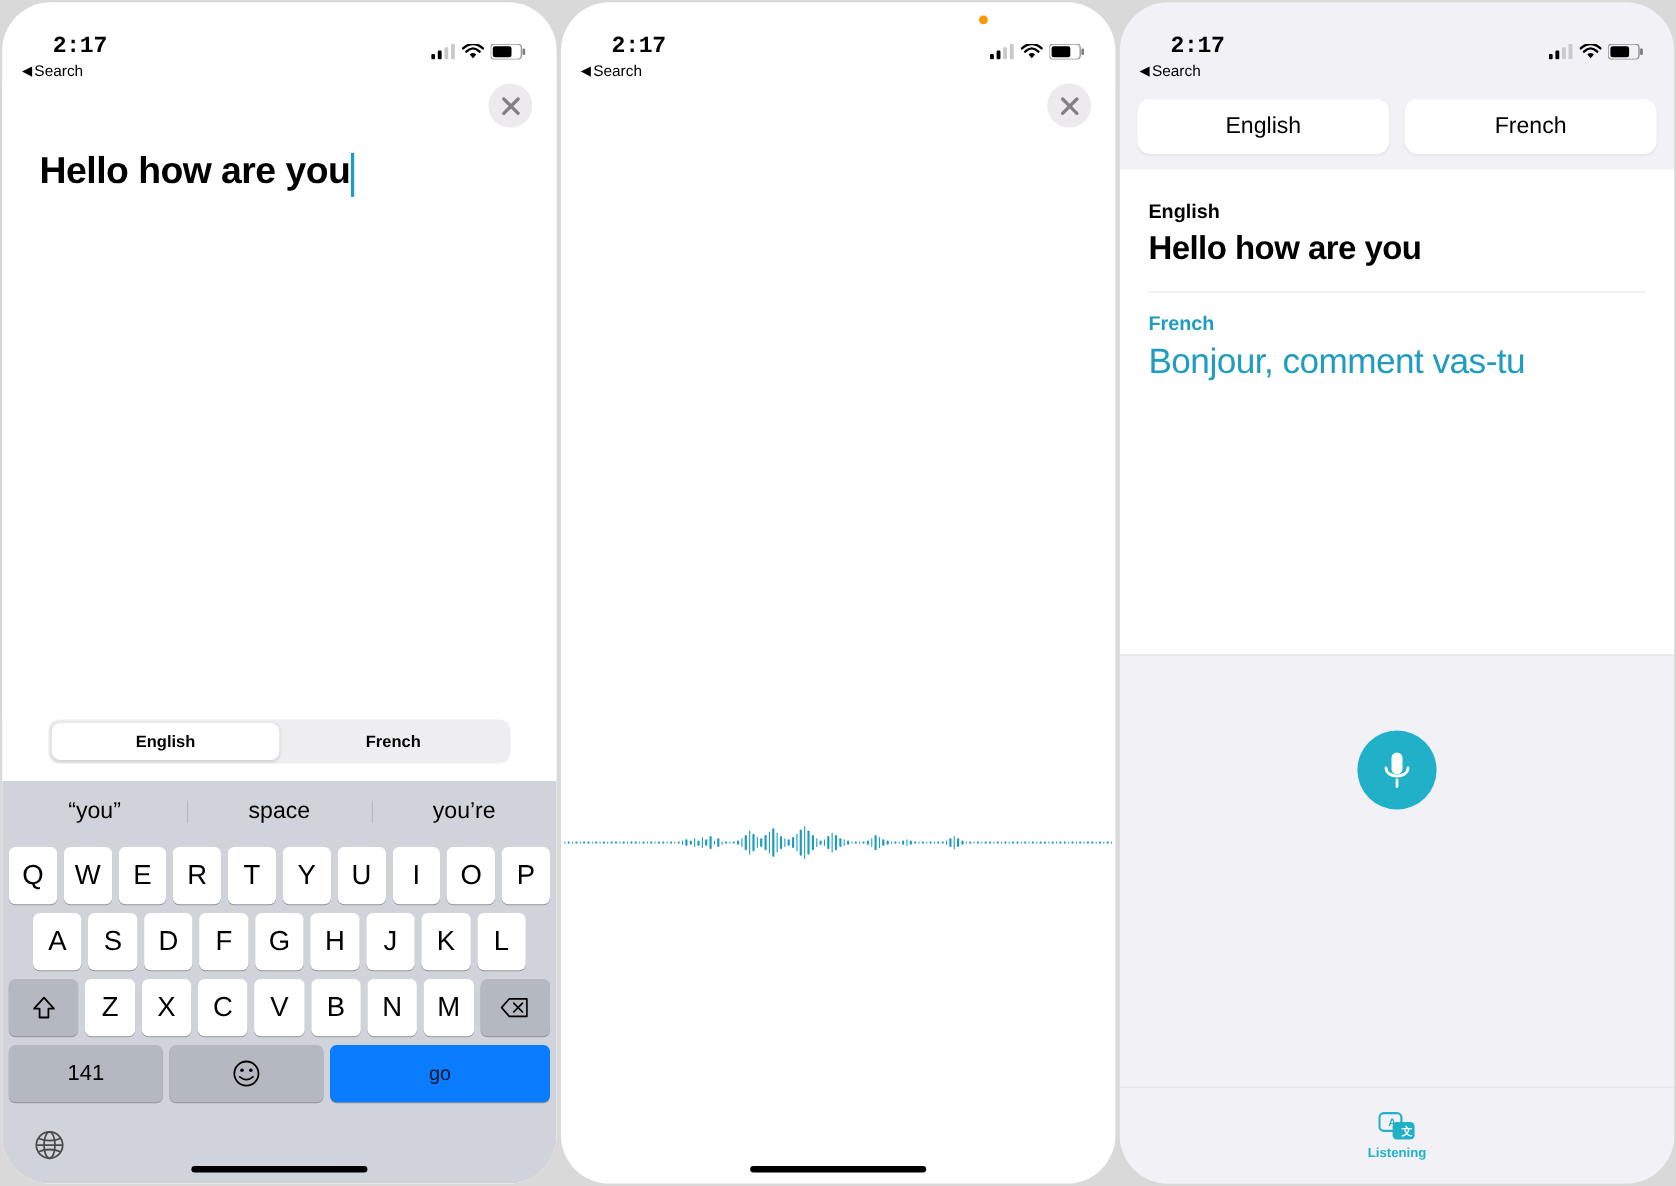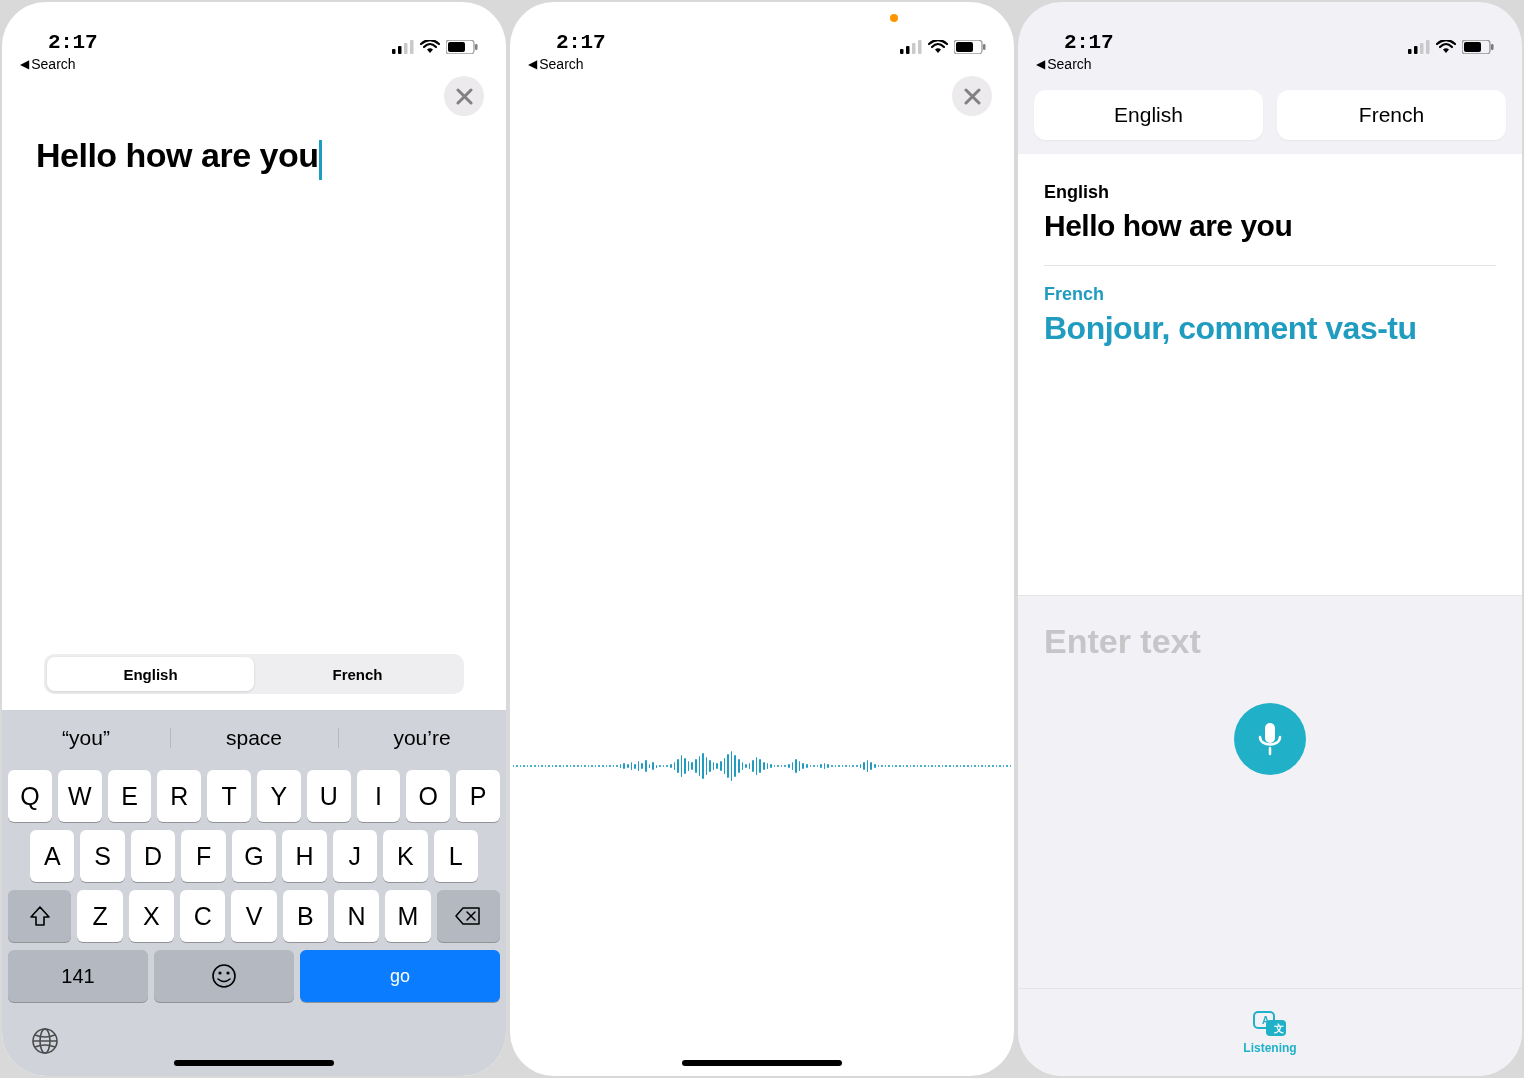--- a/index.html
+++ b/index.html
@@ -73,40 +73,40 @@
   .sugg + .sugg::before { content:""; position:absolute; left:0; top:10%; height:80%; width:1px; background:#b5b8be;}
   .krow { display:flex; gap:6px; padding:4px 6px; }
   .key {
     flex:1; height:52px; background:#fff; border-radius:6px;
     display:flex; align-items:center; justify-content:center;
     font-size:25px; box-shadow:0 1px 0 rgba(0,0,0,0.3);
   }
   .key.fn { background:#b3b8c1; font-size:20px; }
   .key.wide { flex:1.4; }
   .key.space { flex:5; font-size:18px;}
-  .key.go { flex:2; background:#0a7cff; color:#ffffff; font-size:18px;}
+  .key.go { flex:2; background:#0a7cff; color:#0f172a; font-size:18px;}
   .key.shift { flex:1.4; background:#b3b8c1;}
   .key.del { flex:1.4; background:#b3b8c1;}
   .krow.row2 { padding-left:28px; padding-right:28px;}
   .kbd-bottom { height:70px; display:flex; align-items:center; padding-left:28px;}
   .globe { font-size:28px; color:#4b4b4d;}
   .home-ind { position:absolute; bottom:10px; left:50%; transform:translateX(-50%); width:160px; height:6px; border-radius:3px; background:#000;}
   
   .waveform { position:absolute; left:0; right:0; bottom:280px; height:60px; display:flex; align-items:center; justify-content:center; gap:2px; padding:0 2px;}
   .wf-bar { width:2px; background:#1f9cc0; border-radius:1px;}
   .wf-dot { width:2px; height:2px; background:#1f9cc0; border-radius:50%;}
   
   .lang-pills { display:flex; gap:14px; padding:14px 16px; background:#f2f2f6;}
   .pill { flex:1; height:50px; background:#fff; border-radius:12px; display:flex; align-items:center; justify-content:center; font-size:21px; font-weight:500; box-shadow:0 1px 2px rgba(0,0,0,0.05);}
   .result-card { background:#fff; margin:0; padding:28px 26px; }
   .lbl-src { font-size:18px; font-weight:600; color:#000; margin-bottom:6px;}
   .src-text { font-size:30px; font-weight:800; letter-spacing:-0.5px; color:#000;}
   .divider { height:1px; background:#e4e4e7; margin:22px 0 18px 0;}
   .lbl-tgt { font-size:18px; font-weight:700; color:#1f9cc0; margin-bottom:4px;}
-  .tgt-text { font-size:32px; font-weight:700; letter-spacing:-0.5px; color:#1f9cc0; line-height:1.2;}
+  .tgt-text { font-size:32px; font-weight:400; letter-spacing:-0.5px; color:#1f9cc0; line-height:1.2;}
   .entry-area { background:#f2f2f6; flex:1; display:flex; flex-direction:column; padding:26px 26px 0 26px; border-top:1px solid #e4e4e7;}
   .enter-text { font-size:34px; font-weight:700; color:#c6c6c8;}
   .mic-btn { width:72px; height:72px; border-radius:36px; background:#20b1c9; align-self:center; margin-top:42px; display:flex; align-items:center; justify-content:center; color:#fff;}
   .tabbar { height:88px; display:flex; background:#f2f2f6; border-top:1px solid #e4e4e7;}
   .tab { flex:1; display:flex; flex-direction:column; align-items:center; justify-content:center; gap:4px; font-size:12px; font-weight:600;}
   .tab.active { color:#20b1c9;}
   .tab.inactive { color:#b3b3b6;}
   .orange-dot { position:absolute; top:12px; right:116px; width:8px; height:8px; border-radius:4px; background:#ff9500;}
   svg { display:block; }
 </style>
@@ -444,21 +444,20 @@
 
   <div class="result-card" style="flex:1.05;">
     <div class="lbl-src">English</div>
     <div class="src-text">Hello how are you</div>
     <div class="divider"></div>
     <div class="lbl-tgt">French</div>
     <div class="tgt-text">Bonjour, comment vas-tu</div>
   </div>
 
   <div class="entry-area">
-    <div class="enter-text">Enter text</div>
     <div class="mic-btn">
       <svg width="28" height="36" viewBox="0 0 28 36">
           <rect x="9" y="2" width="10" height="20" rx="5" fill="#fff"></rect>
           <path d="M4 16 C4 26 24 26 24 16" fill="none" stroke="#fff" stroke-width="2.5" stroke-linecap="round"></path>
           <line x1="14" y1="27" x2="14" y2="33" stroke="#fff" stroke-width="2.5" stroke-linecap="round"></line>
         </svg>
     </div>
   </div>
 
   <div class="tabbar">

